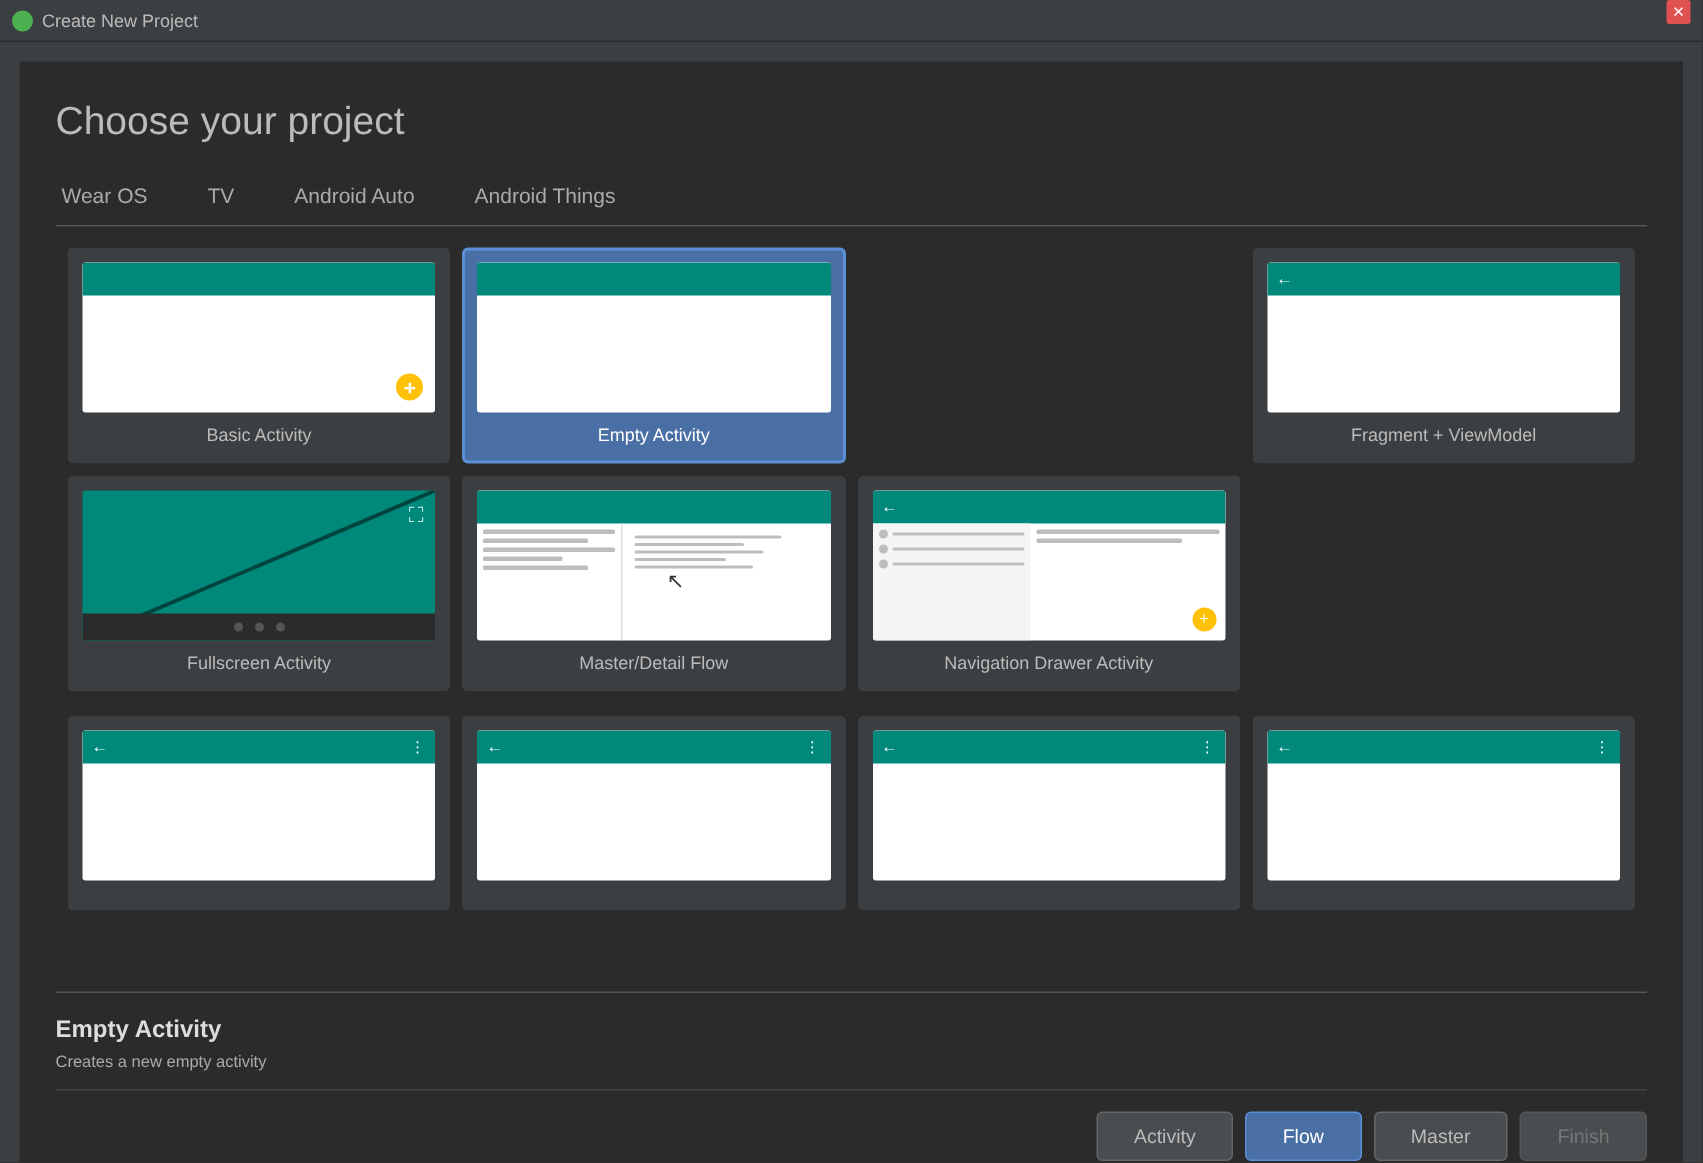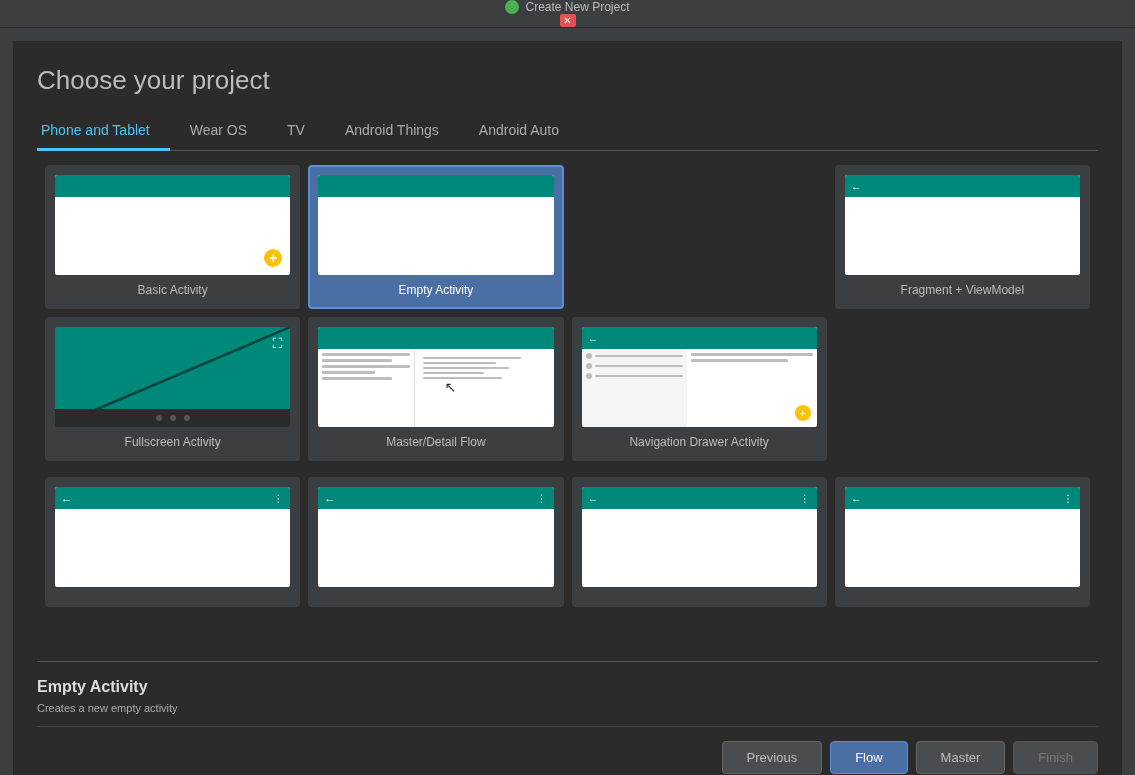--- a/index.html
+++ b/index.html
@@ -8,25 +8,23 @@
       background: #3c3f41;
       width: 1135px;
       height: 775px;
       overflow: hidden;
     }
 
     .title-bar {
       background: #3c3f41;
       height: 28px;
       display: flex;
-      align-items: center;
       justify-content: space-between;
       padding: 0 8px;
       border-bottom: 1px solid #2b2b2b;
-      flex-direction: column;
     }
     .title-bar-left {
       display: flex;
       align-items: center;
       gap: 6px;
       font-size: 12px;
       color: #bbbbbb;
     }
     .title-bar-icon {
       width: 14px;
@@ -471,25 +469,24 @@
   </div>
   <div class="title-bar-close">
     <span>✕</span>
   </div>
 </div>
 
 <div class="dialog">
   <h1 class="dialog-title">Choose your project</h1>
 
   <div class="tabs">
-    <div class="tab active">Phone and Tablet</div>
     <div class="tab">Wear OS</div>
     <div class="tab">TV</div>
+    <div class="tab">Android Auto</div>
     <div class="tab">Android Things</div>
-    <div class="tab">Android Auto</div>
   </div>
 
   <div class="content-area">
     <div class="grid-area">
       <div class="project-grid">
 
         <div class="project-card">
           <div class="card-preview preview-basic">
             <div class="toolbar"></div>
             <div class="fab">+</div>
@@ -634,18 +631,18 @@
 
     </div>
   </div>
 
   <div class="info-panel">
     <div class="info-title">Empty Activity</div>
     <div class="info-desc">Creates a new empty activity</div>
   </div>
 
   <div class="dialog-footer">
-    <button class="btn btn-secondary">Previous</button>
+    <button class="btn btn-secondary">Activity</button>
     <button class="btn btn-primary">Flow</button>
     <button class="btn btn-secondary">Master</button>
     <button class="btn btn-disabled">Finish</button>
   </div>
 </div>
 
 </body></html>

